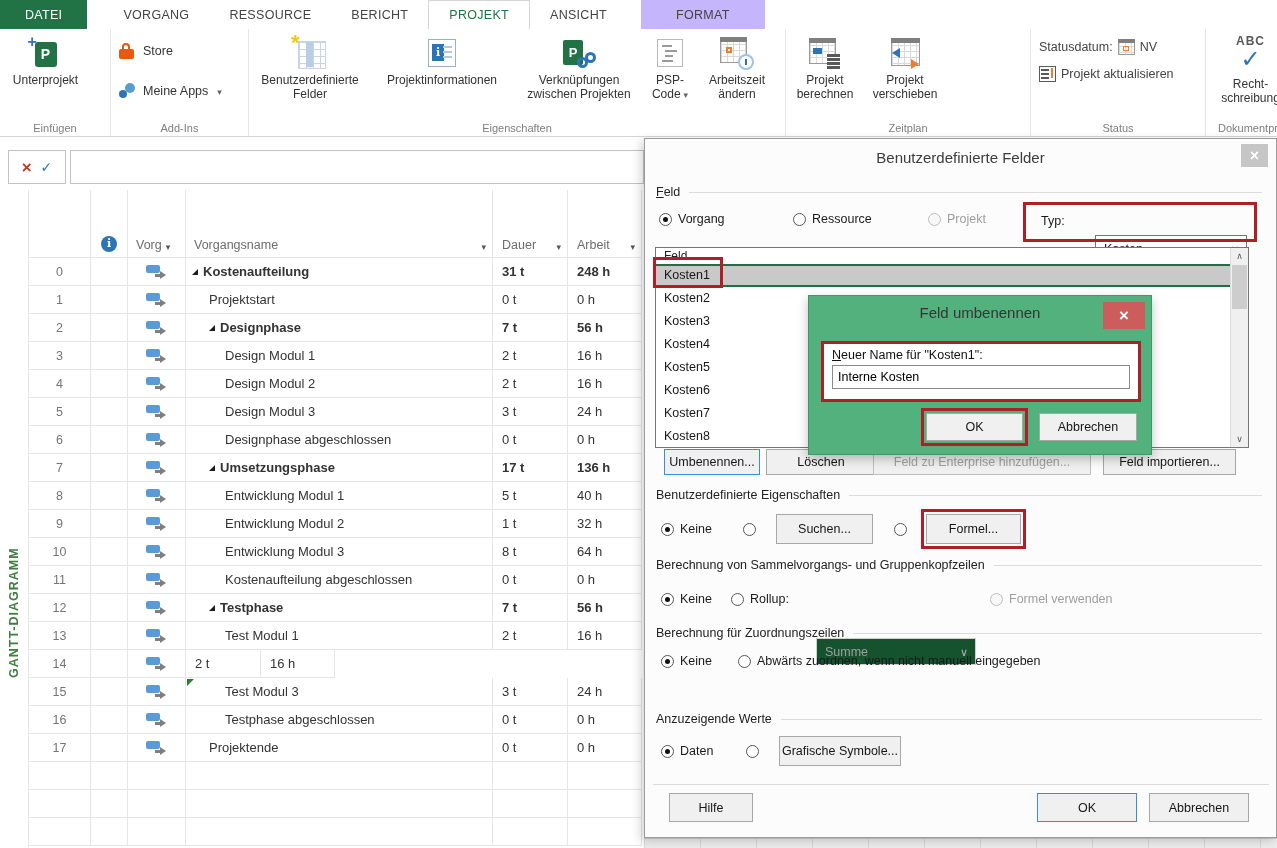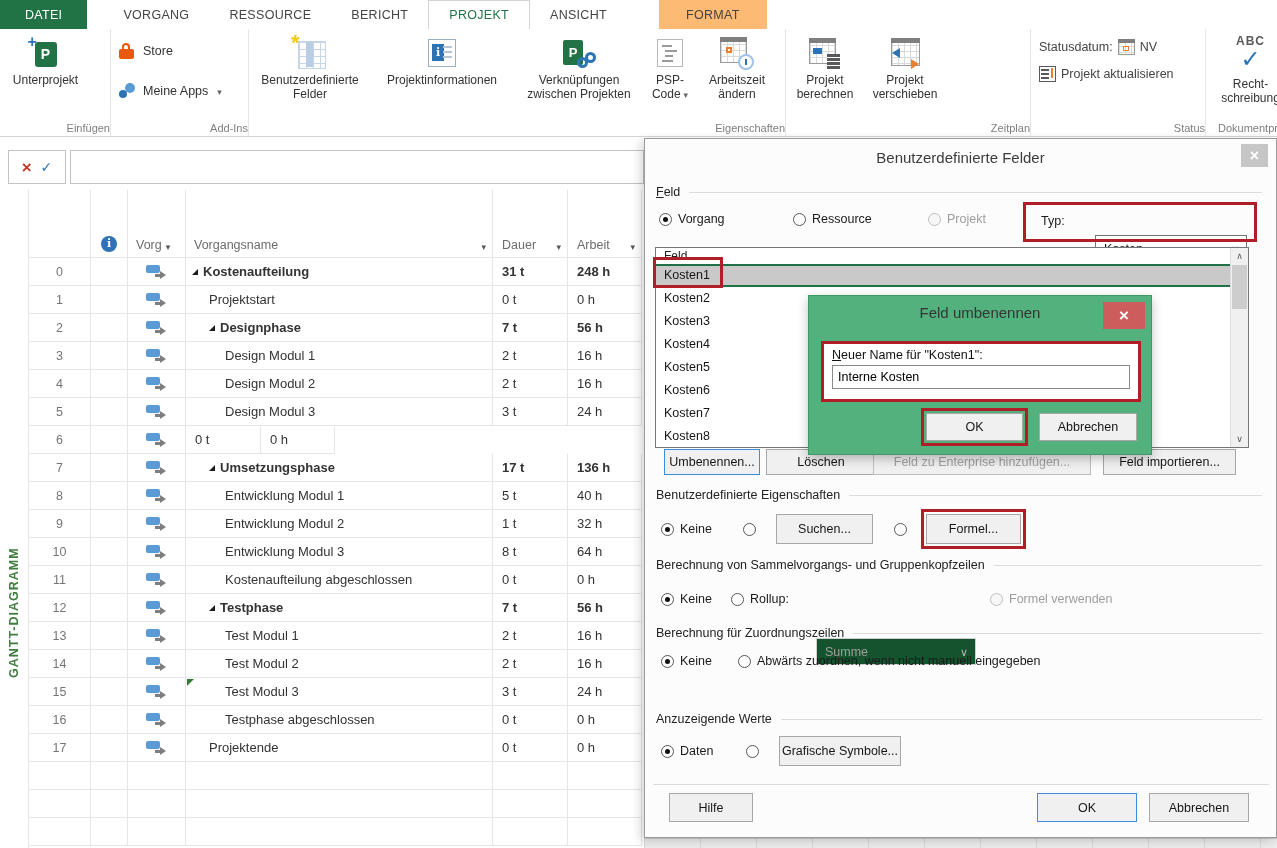--- a/index.html
+++ b/index.html
@@ -6,26 +6,26 @@
   body{width:1277px;height:848px;position:relative;overflow:hidden;background:#fff;
        font-family:"Liberation Sans","DejaVu Sans",sans-serif;font-size:12.5px;color:#333;
        -webkit-font-smoothing:antialiased}
   .abs{position:absolute}
 
   
   .tabs{position:absolute;left:0;top:0;width:100%;height:29px;background:#fff;display:flex;align-items:stretch}
   .tab{display:flex;align-items:center;justify-content:center;padding:0 20px;font-size:12.5px;color:#444;letter-spacing:.3px;cursor:default}
   .tab.file{background:#217346;color:#fff;padding:0 25px}
   .tab.active{background:#fff;border:1px solid #d5d5d5;border-bottom:none;color:#217346}
-  .tab.contextual{background:#fdba74;padding:0 27px;margin-left:32px}
+  .tab.contextual{background:#c4b5fd;padding:0 35px;margin-left:14px}
 
   
   .ribbon{position:absolute;left:0;top:29px;width:100%;height:108px;background:#fff;border-bottom:1px solid #d5d5d5;display:flex;box-sizing:border-box}
   .rgroup{position:relative;height:100%;border-right:1px solid #e6e6e6;box-sizing:border-box;flex:none}
-  .rgroup-label{position:absolute;bottom:2px;left:0;right:0;text-align:right;font-size:11px;color:#7e7e7e;white-space:nowrap;overflow:hidden}
+  .rgroup-label{position:absolute;bottom:2px;left:0;right:0;text-align:center;font-size:11px;color:#7e7e7e;white-space:nowrap;overflow:hidden}
   .bigbtn{display:flex;flex-direction:column;align-items:center;padding-top:4px;font-size:12px;color:#333;text-align:center;line-height:1.2;flex:none}
   .bigbtn .iconbox{height:40px;display:flex;align-items:center;justify-content:center}
   .smallbtn{display:flex;align-items:center;gap:6px;font-size:12.5px;color:#333;padding:2px 6px}
   .dd-inline::after{content:"▾";font-size:9px;color:#666;margin-left:3px}
   .statusrow{display:flex;align-items:center;gap:5px;font-size:12.5px;color:#444}
 
   
   .ic-unterprojekt{width:34px;height:36px;position:relative}
   .ic-unterprojekt .tile{position:absolute;left:6px;top:7px;width:22px;height:25px;background:#217346;border-radius:3px;color:#fff;font-weight:bold;font-size:14px;line-height:25px;text-align:center}
   .ic-unterprojekt .tile::after{content:"P"}
@@ -478,20 +478,23 @@
     <div class="trow">
       <div class="c w-num cnum">6</div>
       <div class="c w-info"></div>
       <div class="c w-mode cmode">
           <span class="mode-ic">
             <span class="bar"></span>
             <span class="stem"></span>
             <span class="arr"></span>
           </span>
         </div>
+      <div class="c w-name cname l2">
+          <span>Designphase abgeschlossen</span>
+        </div>
       <div class="c w-dur cdur">0 t</div>
       <div class="c w-work cwork">0 h</div>
     </div>
     <div class="trow sum">
       <div class="c w-num cnum">7</div>
       <div class="c w-info"></div>
       <div class="c w-mode cmode">
           <span class="mode-ic">
             <span class="bar"></span>
             <span class="stem"></span>
@@ -604,23 +607,20 @@
     </div>
     <div class="trow">
       <div class="c w-num cnum">14</div>
       <div class="c w-info"></div>
       <div class="c w-mode cmode">
           <span class="mode-ic">
             <span class="bar"></span>
             <span class="stem"></span>
             <span class="arr"></span>
           </span>
-        </div>
-      <div class="c w-name cname l2">
-          <span>Test Modul 2</span>
         </div>
       <div class="c w-dur cdur">2 t</div>
       <div class="c w-work cwork">16 h</div>
     </div>
     <div class="trow">
       <div class="c w-num cnum">15</div>
       <div class="c w-info"></div>
       <div class="c w-mode cmode">
           <span class="mode-ic">
             <span class="bar"></span>

